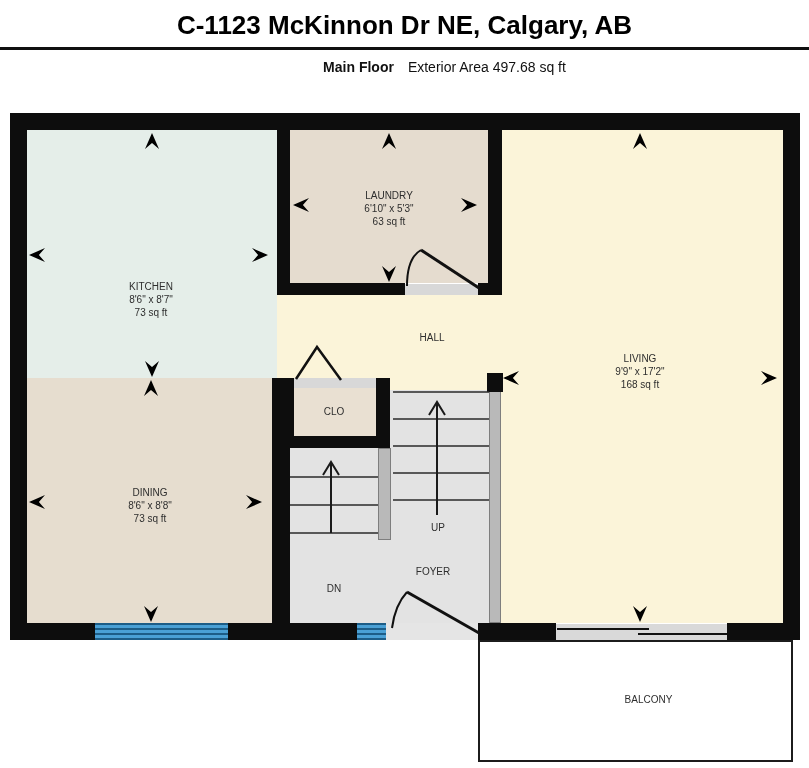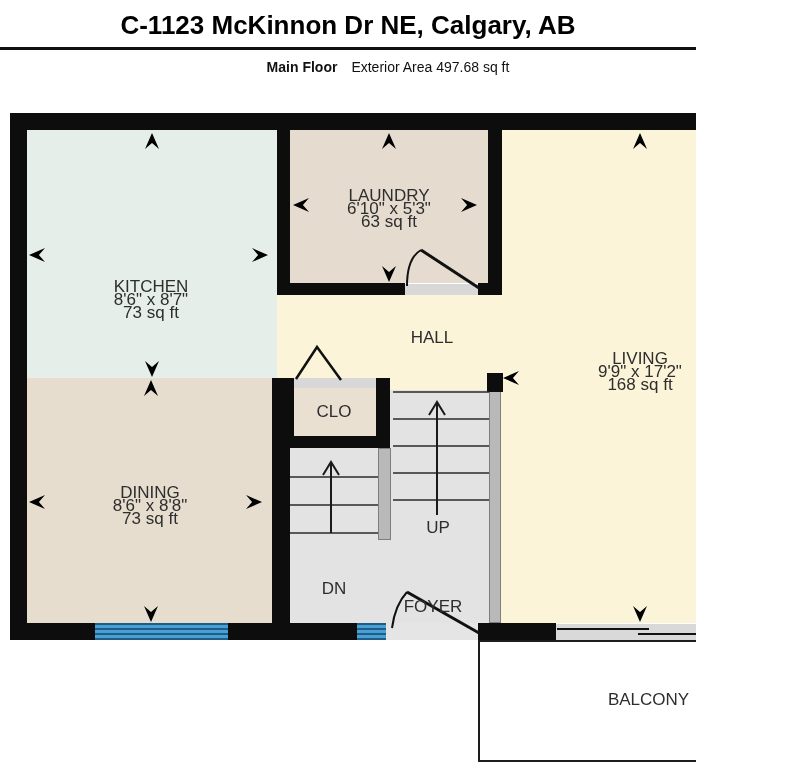--- a/index.html
+++ b/index.html
@@ -1,35 +1,35 @@
 <!DOCTYPE html>
 <html><head>
 <meta charset="utf-8">
 <style>
   html,body{margin:0;padding:0;background:#fff;}
-  .page{position:relative;width:696px;height:768px;background:#ffffff;overflow:hidden;
+  .page{position:relative;width:809px;height:768px;background:#ffffff;overflow:hidden;
         font-family:"Liberation Sans",sans-serif;}
   .title{position:absolute;left:0;right:0;top:10px;text-align:center;
          font-size:26px;font-weight:bold;color:#000;}
   .rule{position:absolute;left:0;top:47px;width:809px;height:3px;background:#101010;}
   .subtitle{position:absolute;left:0;right:0;top:59px;text-align:center;font-size:14px;color:#111;
             transform:translateX(40px);}
   .subtitle .fl{font-weight:bold;margin-right:14px;margin-top:24px;}
   .wall{position:absolute;background:#0d0d0d;}
   .floor{position:absolute;}
   .thresh{position:absolute;background:#d8d8d8;}
   .rail{position:absolute;background:#b9b9b9;border:1px solid #7e7e7e;box-sizing:border-box;}
   .window{position:absolute;height:17px;background:#4aa0d5;border-top:2px solid #1d5d87;
           border-bottom:2px solid #1d5d87;box-sizing:border-box;}
   .window::before,.window::after{content:"";position:absolute;left:0;right:0;height:2px;background:#1d5d87;}
   .window::before{top:3px;}
   .window::after{bottom:3px;}
   .arr{position:absolute;width:14px;height:16px;background:#000;
        clip-path:polygon(50% 0,100% 100%,50% 62%,0 100%);}
-  .rlabel{position:absolute;transform:translateX(-50%);text-align:center;font-size:17px;
+  .rlabel{position:absolute;transform:translateX(-50%);text-align:center;font-size:10px;
           line-height:13px;color:#2e2e2e;white-space:nowrap;}
   .balcony{position:absolute;background:#ffffff;border:2px solid #1c1c1c;box-sizing:border-box;}
   svg.overlay{position:absolute;left:0;top:0;pointer-events:none;}
 </style>
 </head>
 <body>
 
 <div class="page">
 
   <div class="title">C-1123 McKinnon Dr NE, Calgary, AB</div>
@@ -154,16 +154,16 @@
   <div class="rlabel" style="left:150px;top:486px;">
     <div>DINING</div>
     <div>8'6" x 8'8"</div>
     <div>73 sq ft</div>
   </div>
 
   <div class="rlabel" style="left:432px;top:331px;">HALL</div>
   <div class="rlabel" style="left:334px;top:405px;">CLO</div>
   <div class="rlabel" style="left:438px;top:521px;">UP</div>
   <div class="rlabel" style="left:334px;top:549px;margin-top:33px;">DN</div>
-  <div class="rlabel" style="left:433px;top:565px;margin-top:35px;">FOYER</div>
+  <div class="rlabel" style="left:433px;top:565px;">FOYER</div>
   <div class="rlabel" style="left:637px;top:693px;padding-left:23px;">BALCONY</div>
 
 </div>
 
 </body></html>

